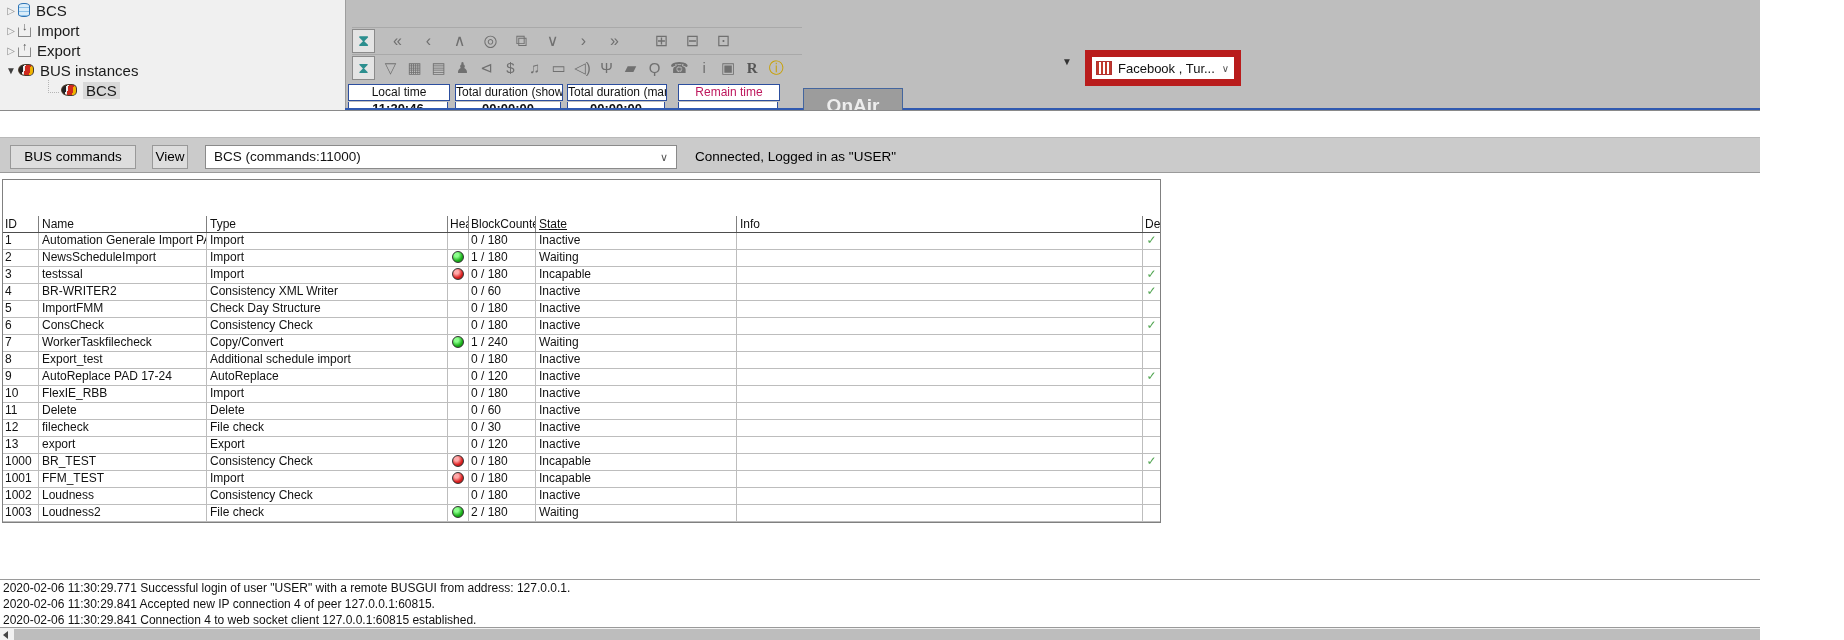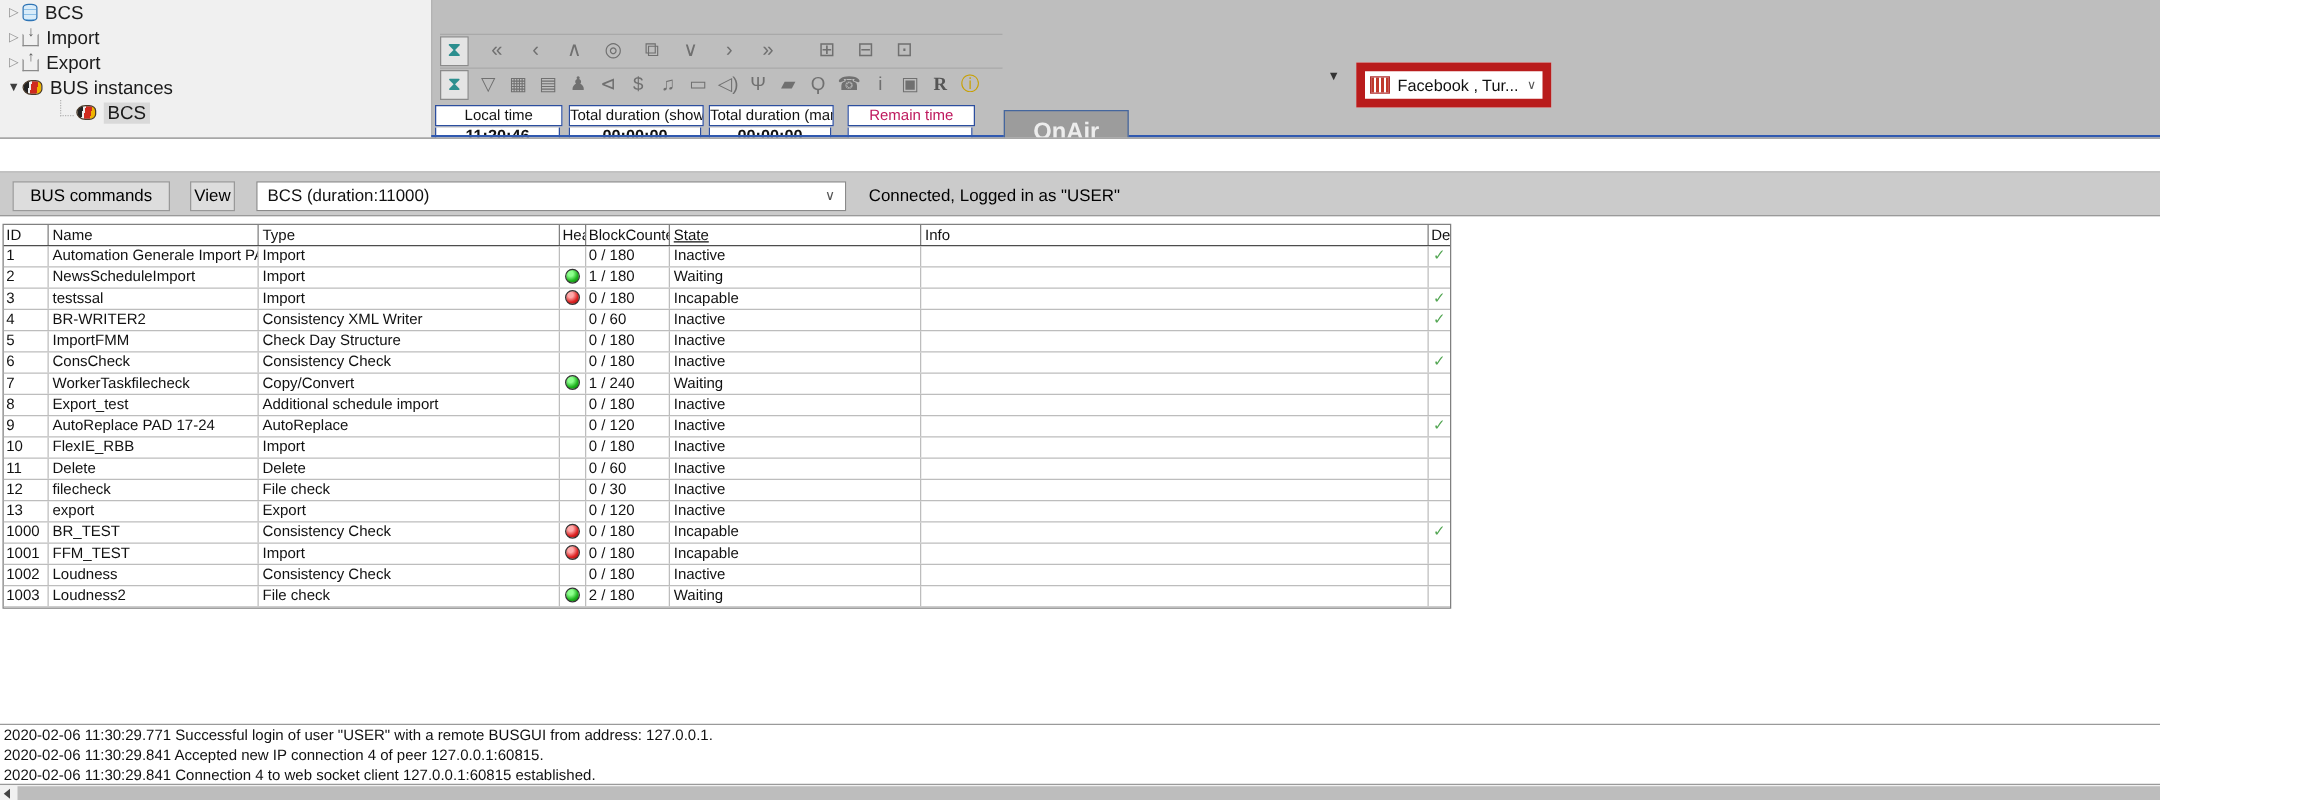--- a/index.html
+++ b/index.html
@@ -1,17 +1,17 @@
 <!DOCTYPE html>
 <html><head>
 <meta charset="utf-8">
 <style>
   html,body{margin:0;padding:0;}
   #stage{position:relative;width:1728px;height:640px;background:#bebebe;
-         font-family:"Liberation Sans",sans-serif;overflow:hidden;color:#111;}
+         font-family:"Liberation Sans",sans-serif;overflow:hidden;color:#111;padding-left:32px;}
   
   #tree-panel{position:absolute;left:0;top:0;width:345px;height:110px;background:#f0f0f0;
               border-right:1px solid #9e9e9e;overflow:hidden;}
   .tree-item{position:relative;height:20px;display:flex;align-items:center;padding-left:4px;font-size:15px;color:#1a1a1a;}
   .tree-item .expander{width:14px;font-size:10px;color:#8f8f8f;text-align:center;flex:0 0 14px;}
   .tree-item[data-expander="collapsed"] .expander::before{content:"▷";}
   .tree-item[data-expander="expanded"] .expander::before{content:"▼";color:#3f3f3f;}
   .tree-item[data-level="1"]{padding-left:34px;}
   .tree-item[data-level="1"] .guide{width:10px;height:12px;border-left:1px dotted #b5b5b5;border-bottom:1px dotted #b5b5b5;margin-right:2px;margin-top:-8px;}
   .ticon{display:none;margin-right:6px;flex:0 0 auto;box-sizing:border-box;}
@@ -74,21 +74,21 @@
   #conn-combo{position:absolute;left:205px;top:7px;width:472px;height:24px;background:#fff;border:1px solid #8a8a8a;
               box-sizing:border-box;font-size:13.5px;line-height:22px;padding-left:8px;}
   #conn-combo .chev{position:absolute;right:8px;top:0;color:#555;font-size:11px;}
   #conn-status{position:absolute;left:695px;top:7px;height:24px;line-height:24px;font-size:13.5px;color:#000;}
   #screen-selector{position:absolute;right:3px;top:4px;width:24px;height:28px;border:1px solid #9a9a9a;background:#f2f2f2;}
   #screen-selector .monitor{display:block;width:14px;height:9px;border:1px solid #555;background:#fff;margin:4px auto 2px;}
   #screen-selector .dn{width:0;height:0;border-left:4px solid transparent;border-right:4px solid transparent;
                        border-top:5px solid #222;margin:0 auto;}
   
   #bus-table{position:absolute;left:2px;top:68px;width:1157px;border:1px solid #808080;box-sizing:content-box;background:#fff;}
-  #thead{display:flex;height:16px;border-bottom:1px solid #4d4d4d;}
+  #thead{display:flex;height:16px;border-bottom:1px solid #4d4d4d;margin-top:36px;}
   #thead .th{font-size:12px;line-height:16px;padding-left:3px;border-right:1px solid #808080;
              white-space:nowrap;overflow:hidden;box-sizing:border-box;flex:0 0 auto;}
   #thead .th:nth-child(1){width:36px;padding-left:2px;}
   #thead .th:nth-child(2){width:168px;}
   #thead .th:nth-child(3){width:241px;}
   #thead .th:nth-child(4){width:21px;padding-left:2px;}
   #thead .th:nth-child(5){width:67px;padding-left:2px;}
   #thead .th:nth-child(6){width:201px;text-decoration:underline;}
   #thead .th:nth-child(7){width:406px;}
   #thead .th:nth-child(8){width:17px;padding-left:2px;border-right:none;}
@@ -224,21 +224,21 @@
     </div>
   <div id="blue-line" data-name="timeline-separator"></div>
   <div id="onair-button" data-name="onair-button">OnAir</div>
 
   <div id="rwindow" data-name="remote-bus-gui-window">
 
     <div id="wtoolbar" data-name="window-toolbar">
       <div class="wbtn" id="btn-bus-commands" data-name="bus-commands-button">BUS commands</div>
       <div class="wbtn" id="btn-view" data-name="view-button">View</div>
       <div id="conn-combo" data-name="connection-select">
-        <span data-name="connection-select-value">BCS (duration:11000)</span>
+        <span data-name="connection-select-value">BCS (commands:11000)</span>
         <span class="chev" data-name="chevron-down-icon">∨</span>
       </div>
       <div id="conn-status" data-name="connection-status">Connected, Logged in as "USER"</div>
       <div id="screen-selector" data-name="screen-selector-button">
         <span class="monitor" data-name="monitor-icon"></span>
         <span class="dn" data-name="chevron-down-icon"></span>
       </div>
     </div>
 
     <div id="bus-table" data-name="bus-instances-table">

